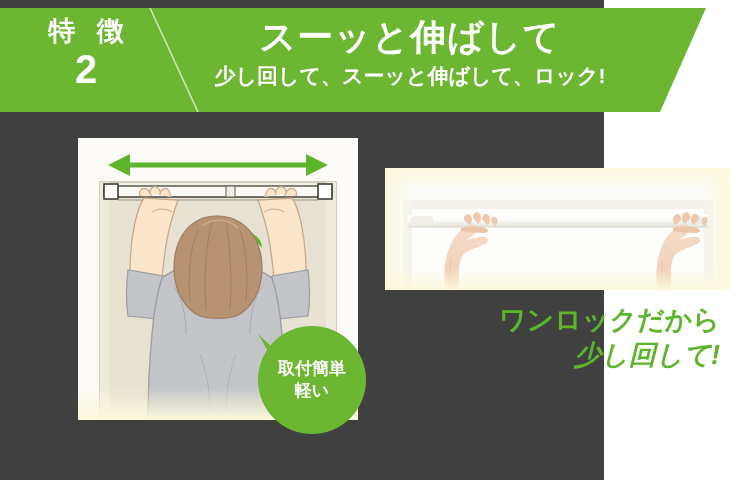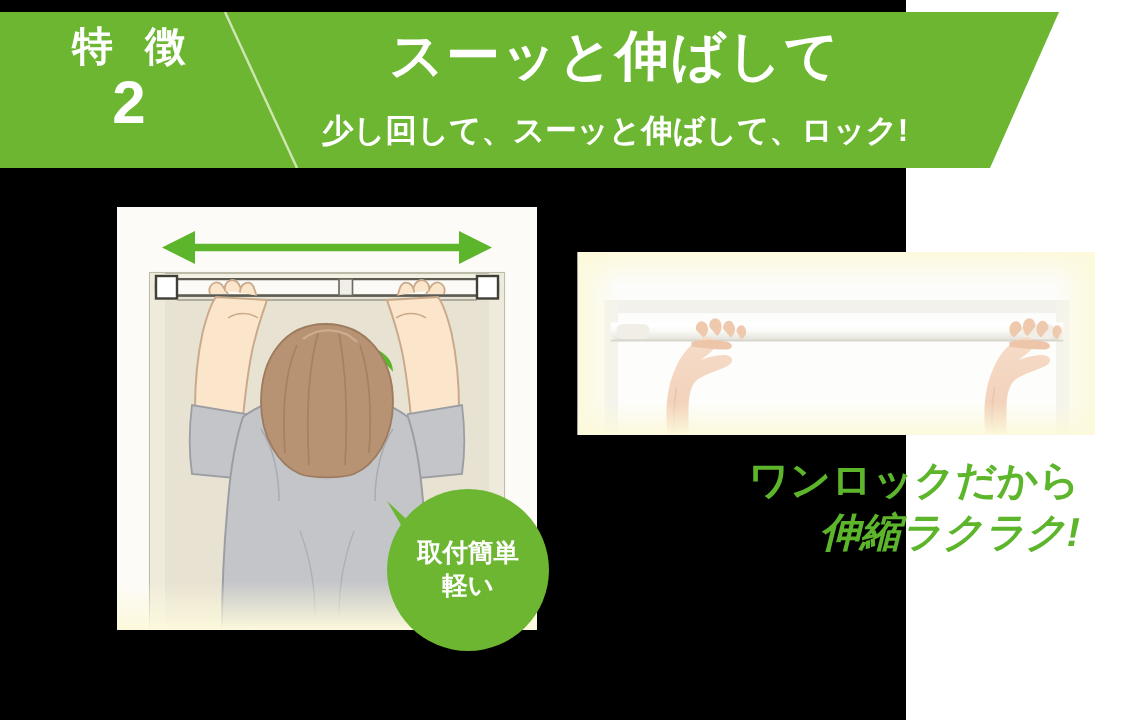--- a/index.html
+++ b/index.html
@@ -4,21 +4,21 @@
 <style>
   * { margin:0; padding:0; box-sizing:border-box; }
   html, body {
     width:750px; height:480px;
     font-family:"Liberation Sans", sans-serif;
     overflow:hidden;
   }
   #page {
     position:relative;
     width:604px; height:480px;
-    background:#000000;
+    background:#404040;
   }
 
   
   #header-banner {
     position:absolute;
     left:0; top:8px;
     width:706px; height:104px;
     background:#6CB631;
     clip-path: polygon(0 0, 706px 0, 660px 104px, 0 104px);
   }
@@ -63,21 +63,21 @@
     font-weight:bold;
     letter-spacing:1px;
     line-height:1.25;
     white-space:nowrap;
   }
   #sub-title {
     font-size:21px;
     font-weight:bold;
     letter-spacing:0px;
     line-height:1.25;
-    margin-top:16px;
+    margin-top:4px;
     white-space:nowrap;
   }
 
   
   #left-illustration {
     position:absolute;
     left:78px; top:138px;
     width:280px; height:282px;
     background:#FDFBF8;
   }
@@ -358,16 +358,16 @@
 
       <rect x="0" y="0" width="26" height="122" fill="url(#photoEdgeL)"></rect>
       <rect x="319" y="0" width="26" height="122" fill="url(#photoEdgeR)"></rect>
       <rect x="0" y="0" width="345" height="22" fill="url(#photoEdgeT)"></rect>
       <rect x="0" y="100" width="345" height="22" fill="url(#photoEdgeB)"></rect>
     </svg>
   </div>
 
   <div id="right-caption">
     <div id="caption-line1">ワンロックだから</div>
-    <div id="caption-line2">伸縮ラクラク!</div>
+    <div id="caption-line2">少し回して!</div>
   </div>
 
 </div>
 
 </body></html>

